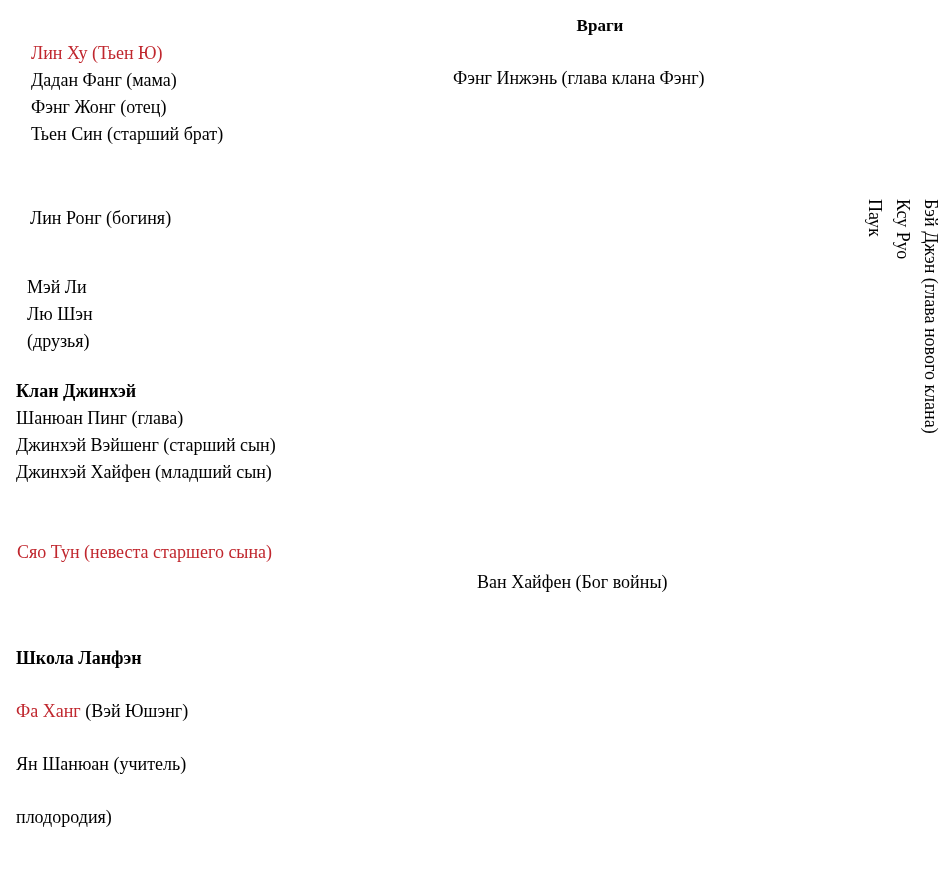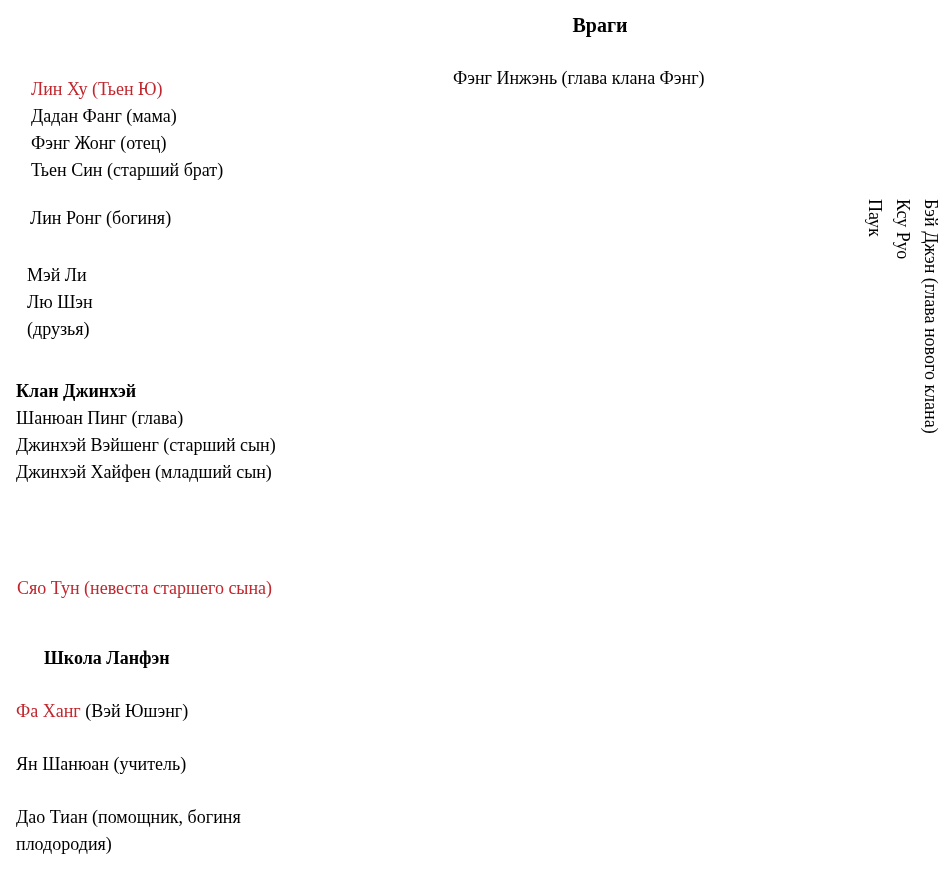--- a/index.html
+++ b/index.html
@@ -22,29 +22,29 @@
     position: relative;
     width: 947px;
     height: 889px;
     background: var(--bg);
   }
   .block {
     position: absolute;
     white-space: nowrap;
   }
   .bold { font-weight: bold; }
-  .red { color: var(--red); margin-top: 36px; }
+  .red { color: var(--red); }
   .center-title {
     position: absolute;
     top: 12px;
     left: 420px;
     width: 360px;
     text-align: center;
     font-weight: bold;
-    font-size: 20px;
+    font-size: 17px;
   }
   .vertical-block {
     position: absolute;
     top: 199px;
     right: 2px;
     writing-mode: vertical-rl;
     text-orientation: mixed;
     line-height: 28px;
     white-space: nowrap;
   }
@@ -64,52 +64,54 @@
   </div>
 
   <div class="block" style="top:65px; left:453px;">
     <span>Фэнг Инжэнь (глава клана Фэнг)</span>
   </div>
 
   <div class="block" style="top:205px; left:30px;">
     <span>Лин Ронг (богиня)</span>
   </div>
 
-  <div class="block" style="top:262px; left:27px;">
+  <div class="block" style="top:274px; left:27px;">
     <div>Мэй Ли</div>
     <div>Лю Шэн</div>
     <div>(друзья)</div>
   </div>
 
   <div class="block" style="top:378px; left:16px;">
     <div class="bold">Клан Джинхэй</div>
     <div>Шанюан Пинг (глава)</div>
     <div>Джинхэй Вэйшенг (старший сын)</div>
     <div>Джинхэй Хайфен (младший сын)</div>
   </div>
 
   <div class="block red" style="top:539px; left:17px;">
     <span>Сяо Тун (невеста старшего сына)</span>
   </div>
 
+  <div class="block" style="top:569px; left:477px;">
+    <span>Ван Хайфен (Бог войны)</span>
+  </div>
 
-  <div class="block bold" style="top:645px; left:16px;margin-left:28px;">
+  <div class="block bold" style="top:645px; left:16px;">
     <span>Школа Ланфэн</span>
   </div>
 
   <div class="block" style="top:698px; left:16px;">
     <span class="red">Фа Ханг</span><span> (Вэй Юшэнг)</span>
   </div>
 
   <div class="block" style="top:751px; left:16px;">
     <span>Ян Шанюан (учитель)</span>
   </div>
 
   <div class="block" style="top:804px; left:16px;">
-    <div>Дао Тиан (помощник, богиня</div>
     <div>плодородия)</div>
   </div>
 
   <div class="vertical-block">
     <div>Бэй Джэн (глава нового клана)</div>
     <div>Ксу Руо</div>
     <div>Паук</div>
   </div>
 
 </div>

